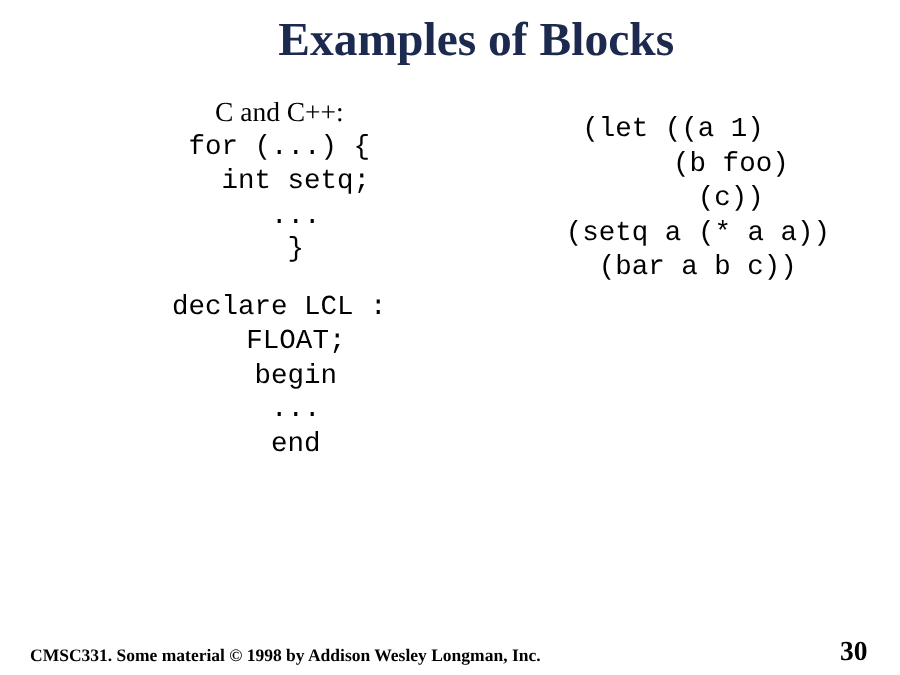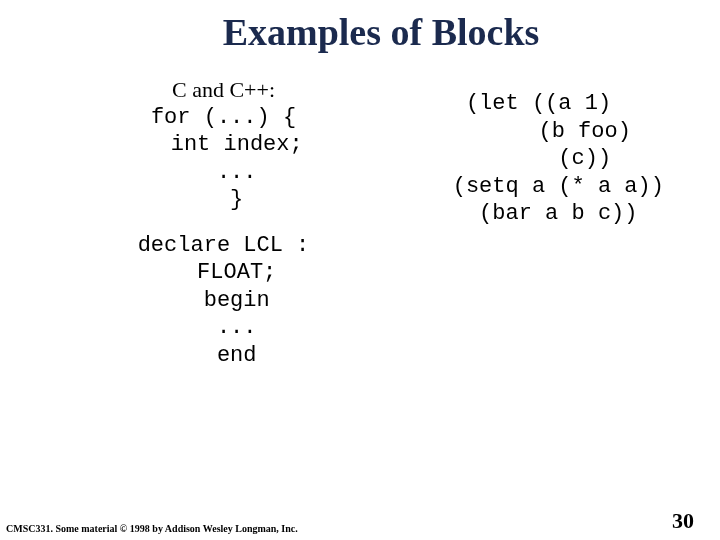--- a/index.html
+++ b/index.html
@@ -44,23 +44,23 @@
   .label {
     font-family: "Times New Roman", Times, serif;
   }
   .code {
     font-family: "Courier New", Courier, monospace;
     white-space: pre;
   }
   .block { margin-bottom: 18px; }
   .footer {
     position: absolute;
-    left: 6px;
+    left: 24px;
     bottom: 6px;
-    font-size: 10px;
+    font-size: 14px;
     font-weight: bold;
     font-family: "Times New Roman", Times, serif;
   }
   .pagenum {
     position: absolute;
     right: 26px;
     bottom: 6px;
     font-size: 22px;
     font-weight: bold;
     font-family: "Times New Roman", Times, serif;
@@ -73,21 +73,21 @@
 
   <div class="title">Examples of Blocks</div>
 
   <div class="body">
 
     <div class="col col-left">
 
       <div class="block">
         <div class="label">C and C++:</div>
         <div class="code">for (...) {
-  int index;
+  int setq;
   ...
   }</div>
       </div>
 
       <div class="block">
         <div class="code">declare LCL :
   FLOAT;
   begin
   ...
   end</div>

